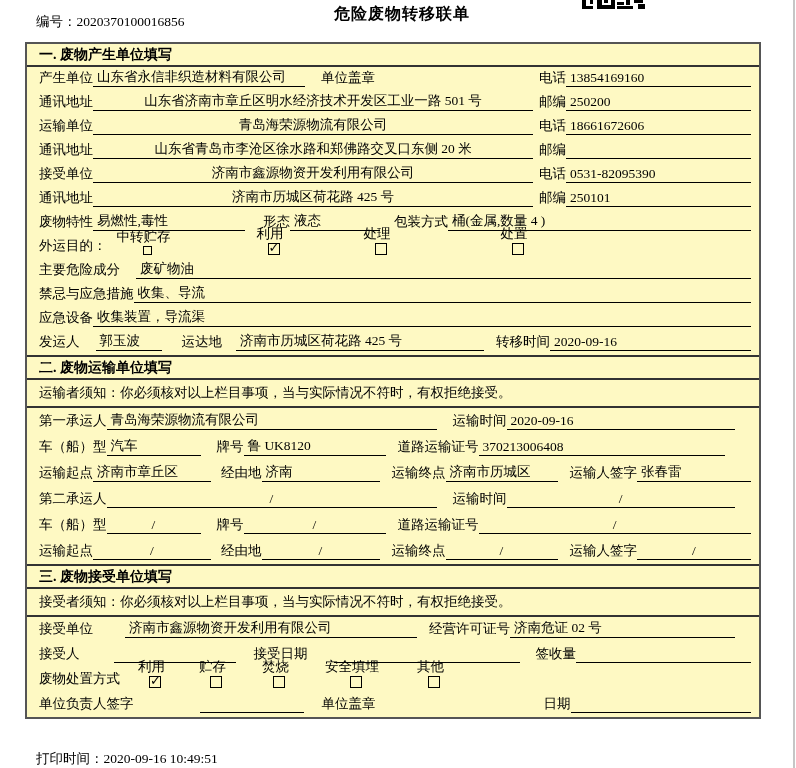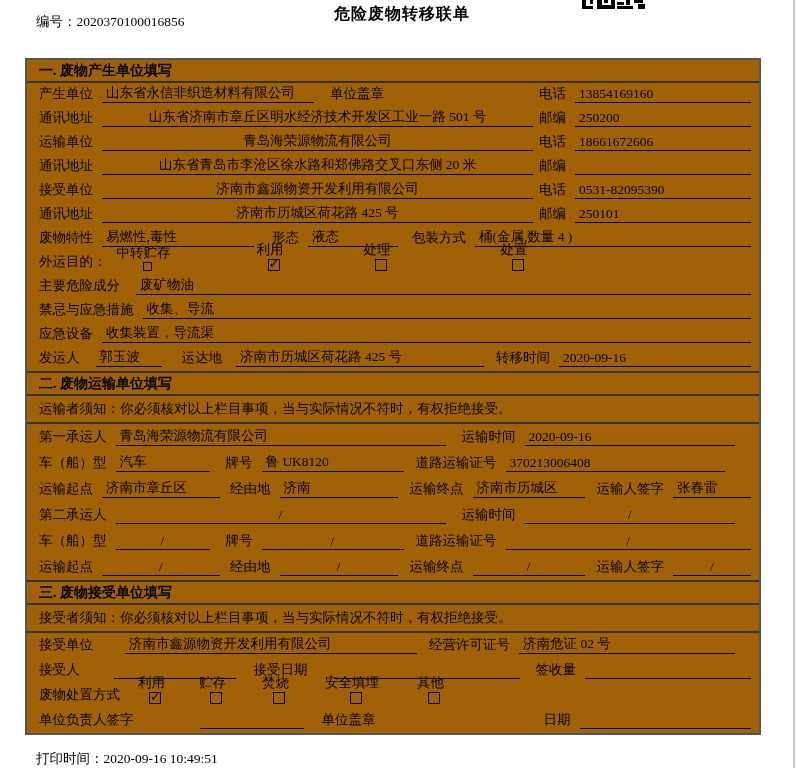--- a/index.html
+++ b/index.html
@@ -5,30 +5,30 @@
   html,body { margin:0; padding:0; background:#fff; }
   .page {
     position:relative; width:796px; height:768px; background:#ffffff;
     font-family:"Liberation Serif","DejaVu Serif",serif;
     color:#000; font-size:13.5px; overflow:hidden;
   }
   .gray-edge { position:absolute; right:1px; top:0; width:2px; height:768px; background:#c6c6c6; }
   .qr { position:absolute; left:582px; top:0; width:66px; height:10px; }
   .serial { position:absolute; left:36px; top:13px; white-space:nowrap; }
   .title { position:absolute; left:334px; top:4px; font-size:16px; font-weight:bold; letter-spacing:1px; white-space:nowrap;font-family:Liberation Serif, serif; }
-  .form { position:absolute; left:25px; top:58px; width:732px; border:2px solid #555; background:#a16207; }
+  .form { position:absolute; left:25px; top:42px; width:732px; border:2px solid #555; background:#fef9c3; }
   .section2, .section3 { border-top:2px solid #333; }
   .sec-header { height:21px; line-height:21px; font-weight:bold; font-size:14px; padding-left:12px; border-bottom:2px solid #333; }
   .note { height:26px; line-height:26px; padding-left:12px; border-bottom:2px solid #333; white-space:nowrap; }
   .row { display:flex; align-items:flex-end; padding:0 8px 4px 12px; box-sizing:border-box; }
   .r24 { height:24px; } .r25 { height:25px; } .r26 { height:26px; }
   .cols { display:flex; align-items:flex-end; }
   .left { width:500px; flex:0 0 500px; }
   .l { white-space:nowrap; }
-  .v { border-bottom:1px solid #000; padding:0 4px; margin-left:9px; white-space:nowrap; overflow:hidden; box-sizing:border-box; }
+  .v { border-bottom:1px solid #000; padding:0 4px; white-space:nowrap; overflow:hidden; box-sizing:border-box; }
   .vf { flex:1 1 auto; }
   .vx { flex:1 1 auto; margin-right:6px;text-align:center; }
   .slash { text-align:center; }
   .short { margin-right:16px; }
   .opt { display:inline-flex; align-items:center; white-space:nowrap;flex-direction:column; }
   .cb { width:12px; height:12px; border:1px solid #000; display:inline-block; margin-left:7px; position:relative; box-sizing:border-box; flex:none; }
   .cb.checked::after { content:"\2713"; position:absolute; left:0px; top:-4px; font-size:13px; font-weight:bold; font-family:"DejaVu Sans",sans-serif; }
   .footer { position:absolute; left:36px; top:750px; white-space:nowrap; }
 </style>
 </head>

